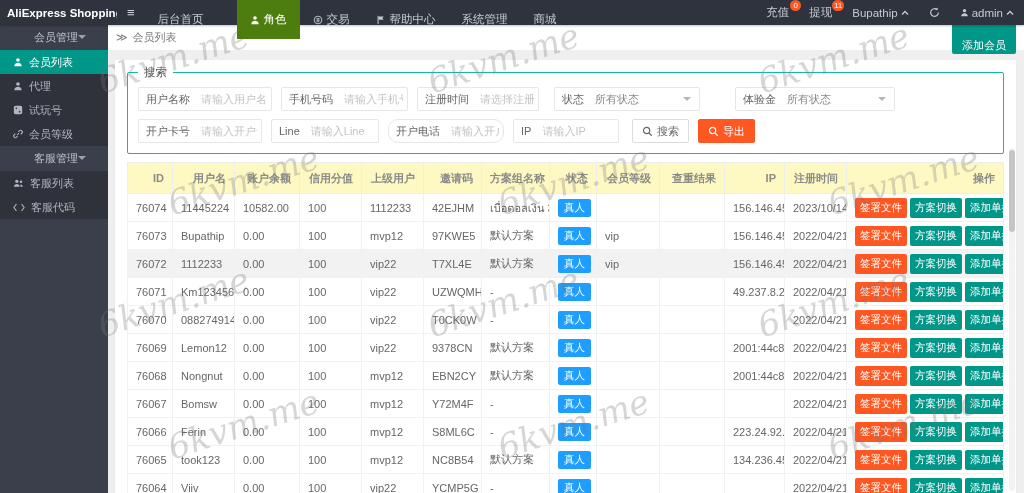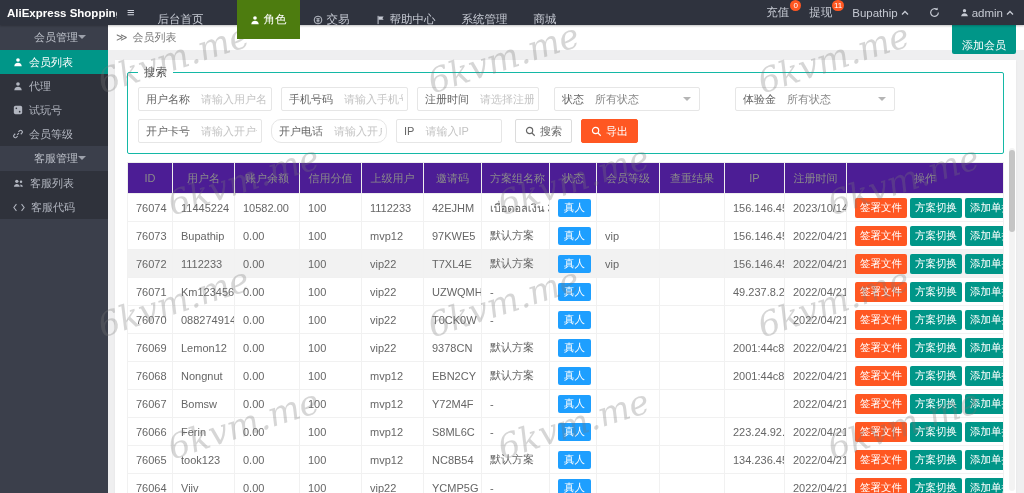--- a/index.html
+++ b/index.html
@@ -45,21 +45,21 @@
   .caret{width:0;height:0;border:4px solid transparent;border-top-color:#b5b5b5;margin:4px 8px 0 4px;flex:none;}
   .f0{width:134px;} .f1{width:127px;} .f2{width:122px;} .f3{width:146px;margin-left:6px;} .f4{width:160px;margin-left:26px;}
   .f5{width:124px;} .f6{width:108px;} .f7{width:116px;border-radius:10px;} .f8{width:106px;}
   .btn{height:24px;border-radius:2px;font-size:11px;display:inline-flex;align-items:center;gap:4px;padding:0 9px;cursor:pointer;box-sizing:border-box;font-family:inherit;}
   .btn-search{background:#fff;border:1px solid #dcdcdc;color:#666;margin-left:4px;}
   .btn-export{background:#ff5722;border:1px solid #ff5722;color:#fff;margin-left:9px;}
 
   
   .tbl-wrap{margin:8px 12px 0;overflow:hidden;}
   table{border-collapse:collapse;table-layout:fixed;width:100%;}
-  thead th{height:30px;background:#4c1d95;color:#8a8a8a;font-weight:normal;font-size:11px;text-align:center;padding:0 8px;border:1px solid #eeeeee;white-space:nowrap;overflow:hidden;}
+  thead th{height:30px;background:#fef9c3;color:#8a8a8a;font-weight:bold;font-size:11px;text-align:right;padding:0 8px;border:1px solid #eeeeee;white-space:nowrap;overflow:hidden;}
   tbody td{height:27px;color:#666;font-size:11px;padding:0 8px;border:1px solid #f1f1f1;white-space:nowrap;overflow:hidden;background:#fff;}
   tr.hl td{background:#f2f2f2;}
   .tag-status{display:inline-block;background:#1e9fff;color:#fff;font-size:10.5px;padding:2px 6px;border-radius:2px;cursor:pointer;}
   .op-btn{display:inline-block;color:#fff;font-size:10.5px;padding:3px 5px;border-radius:2px;margin-right:3px;cursor:pointer;white-space:nowrap;}
   .op-orange{background:#ff5722;}
   .op-teal{background:#009688;}
 
   
   .vscroll{position:absolute;top:88px;right:1px;bottom:2px;width:6px;background:#f3f3f3;border-radius:3px;}
   .vthumb{position:absolute;top:2px;left:0;width:6px;height:82px;background:#c5c5c5;border-radius:3px;cursor:pointer;}
@@ -261,20 +261,24 @@
             <div class="field f4 select">
               <span class="lbl">体验金</span>
               <span class="val">所有状态</span>
               <span class="caret"></span>
             </div>
           </div>
         <div class="frow" id="search-row-2">
             <div class="field f5">
               <span class="lbl">开户卡号</span>
               <input type="text" placeholder="请输入开户卡号" style="">
+            </div>
+            <div class="field f6">
+              <span class="lbl">Line</span>
+              <input type="text" placeholder="请输入Line" style="">
             </div>
             <div class="field f7">
               <span class="lbl">开户电话</span>
               <input type="text" placeholder="请输入开户电话" style="">
             </div>
             <div class="field f8">
               <span class="lbl">IP</span>
               <input type="text" placeholder="请输入IP" style="">
             </div>
             <button class="btn btn-search">

